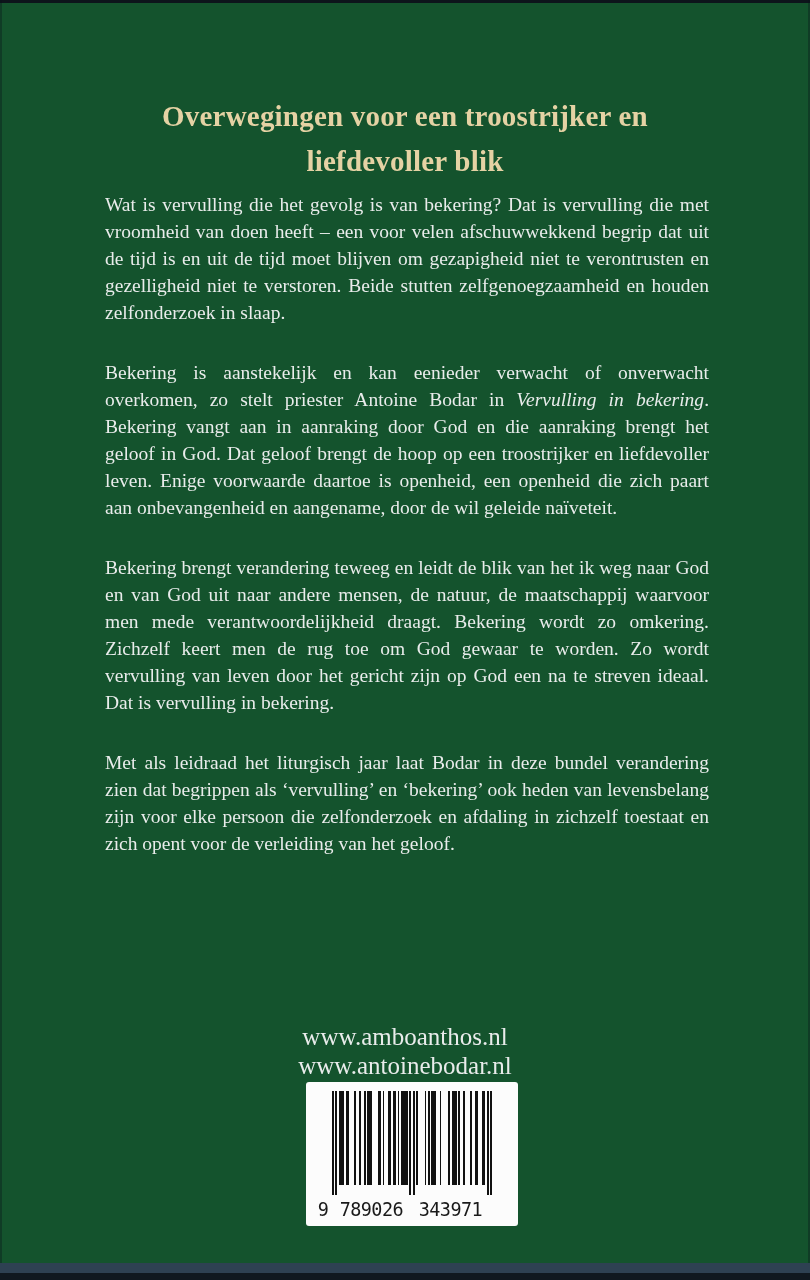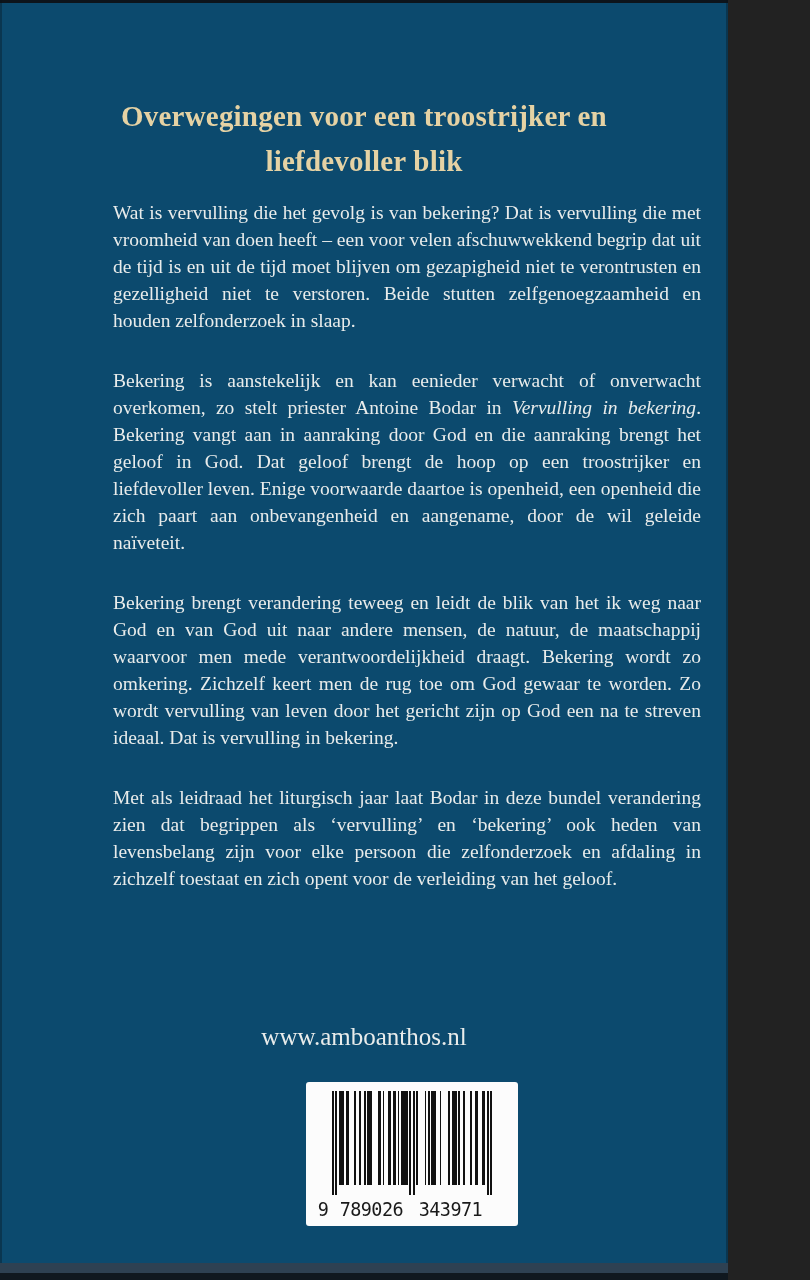--- a/index.html
+++ b/index.html
@@ -1,19 +1,19 @@
 <!DOCTYPE html>
 <html><head>
 <meta charset="utf-8">
 <style>
   html,body { margin:0; padding:0; background:#222; }
   .cover {
     position:relative;
-    width:728px; height:1280px;
-    background:#0c4a6e;
+    width:810px; height:1280px;
+    background:#14532d;
     overflow:hidden;
     font-family:"Liberation Serif","DejaVu Serif",serif;
   }
   .edge-top { position:absolute; top:0; left:0; right:0; height:3px; background:#0d141b; }
   .edge-left { position:absolute; top:0; bottom:0; left:0; width:2px; background:rgba(10,18,26,0.35); }
   .edge-right { position:absolute; top:0; bottom:0; right:0; width:2px; background:rgba(10,18,26,0.35); }
   .edge-bottom-band { position:absolute; left:0; right:0; bottom:7px; height:10px; background:#2e4152; }
   .edge-bottom { position:absolute; left:0; right:0; bottom:0; height:7px; background:#10181f; }
 
   .heading {
@@ -24,21 +24,21 @@
     color:#e5d2a4;
     letter-spacing:0.2px;
   }
 
   .bodytext {
     position:absolute; top:191px; left:105px; width:604px;
     color:#e9eceb;
     font-size:19.5px; line-height:27px;
     text-align:justify;
   }
-  .para { margin:8px; }
+  .para { margin:0; }
   .para + .para { margin-top:33px; }
   .it { }
 
   .footer-links {
     position:absolute; top:1022px; left:0; right:0;
     text-align:center;
     color:#e9eceb;
     font-size:25px; line-height:29px;
   }
 
@@ -69,20 +69,21 @@
 
   <div class="bodytext">
     <p class="para">Wat is vervulling die het gevolg is van bekering? Dat is vervulling die met vroomheid van doen heeft – een voor velen afschuwwekkend begrip dat uit de tijd is en uit de tijd moet blijven om gezapigheid niet te verontrusten en gezelligheid niet te verstoren. Beide stutten zelfgenoegzaamheid en houden zelfonderzoek in slaap.</p>
     <p class="para"><span>Bekering is aanstekelijk en kan eenieder verwacht of onverwacht overkomen, zo stelt priester Antoine Bodar in </span><em class="it">Vervulling in bekering</em><span>. Bekering vangt aan in aanraking door God en die aanraking brengt het geloof in God. Dat geloof brengt de hoop op een troostrijker en liefdevoller leven. Enige voorwaarde daartoe is openheid, een openheid die zich paart aan onbevangenheid en aangename, door de wil geleide naïveteit.</span></p>
     <p class="para">Bekering brengt verandering teweeg en leidt de blik van het ik weg naar God en van God uit naar andere mensen, de natuur, de maatschappij waarvoor men mede verantwoordelijkheid draagt. Bekering wordt zo omkering. Zichzelf keert men de rug toe om God gewaar te worden. Zo wordt vervulling van leven door het gericht zijn op God een na te streven ideaal. Dat is vervulling in bekering.</p>
     <p class="para">Met als leidraad het liturgisch jaar laat Bodar in deze bundel verandering zien dat begrippen als ‘vervulling’ en ‘bekering’ ook heden van levensbelang zijn voor elke persoon die zelfonderzoek en afdaling in zichzelf toestaat en zich opent voor de verleiding van het geloof.</p>
   </div>
 
   <div class="footer-links">
     <div>www.amboanthos.nl</div>
+    <div>www.antoinebodar.nl</div>
   </div>
 
   <div class="barcode-box">
     <svg viewBox="-9 0 113 76" width="190" height="128" preserveAspectRatio="none" shape-rendering="crispEdges" xmlns="http://www.w3.org/2000/svg">
       <g id="bars" fill="#111111">
           <rect x="0" y="0" width="1" height="62"></rect>
           <rect x="2" y="0" width="1" height="62"></rect>
           <rect x="4" y="0" width="1" height="56"></rect>
           <rect x="5" y="0" width="1" height="56"></rect>
           <rect x="6" y="0" width="1" height="56"></rect>

